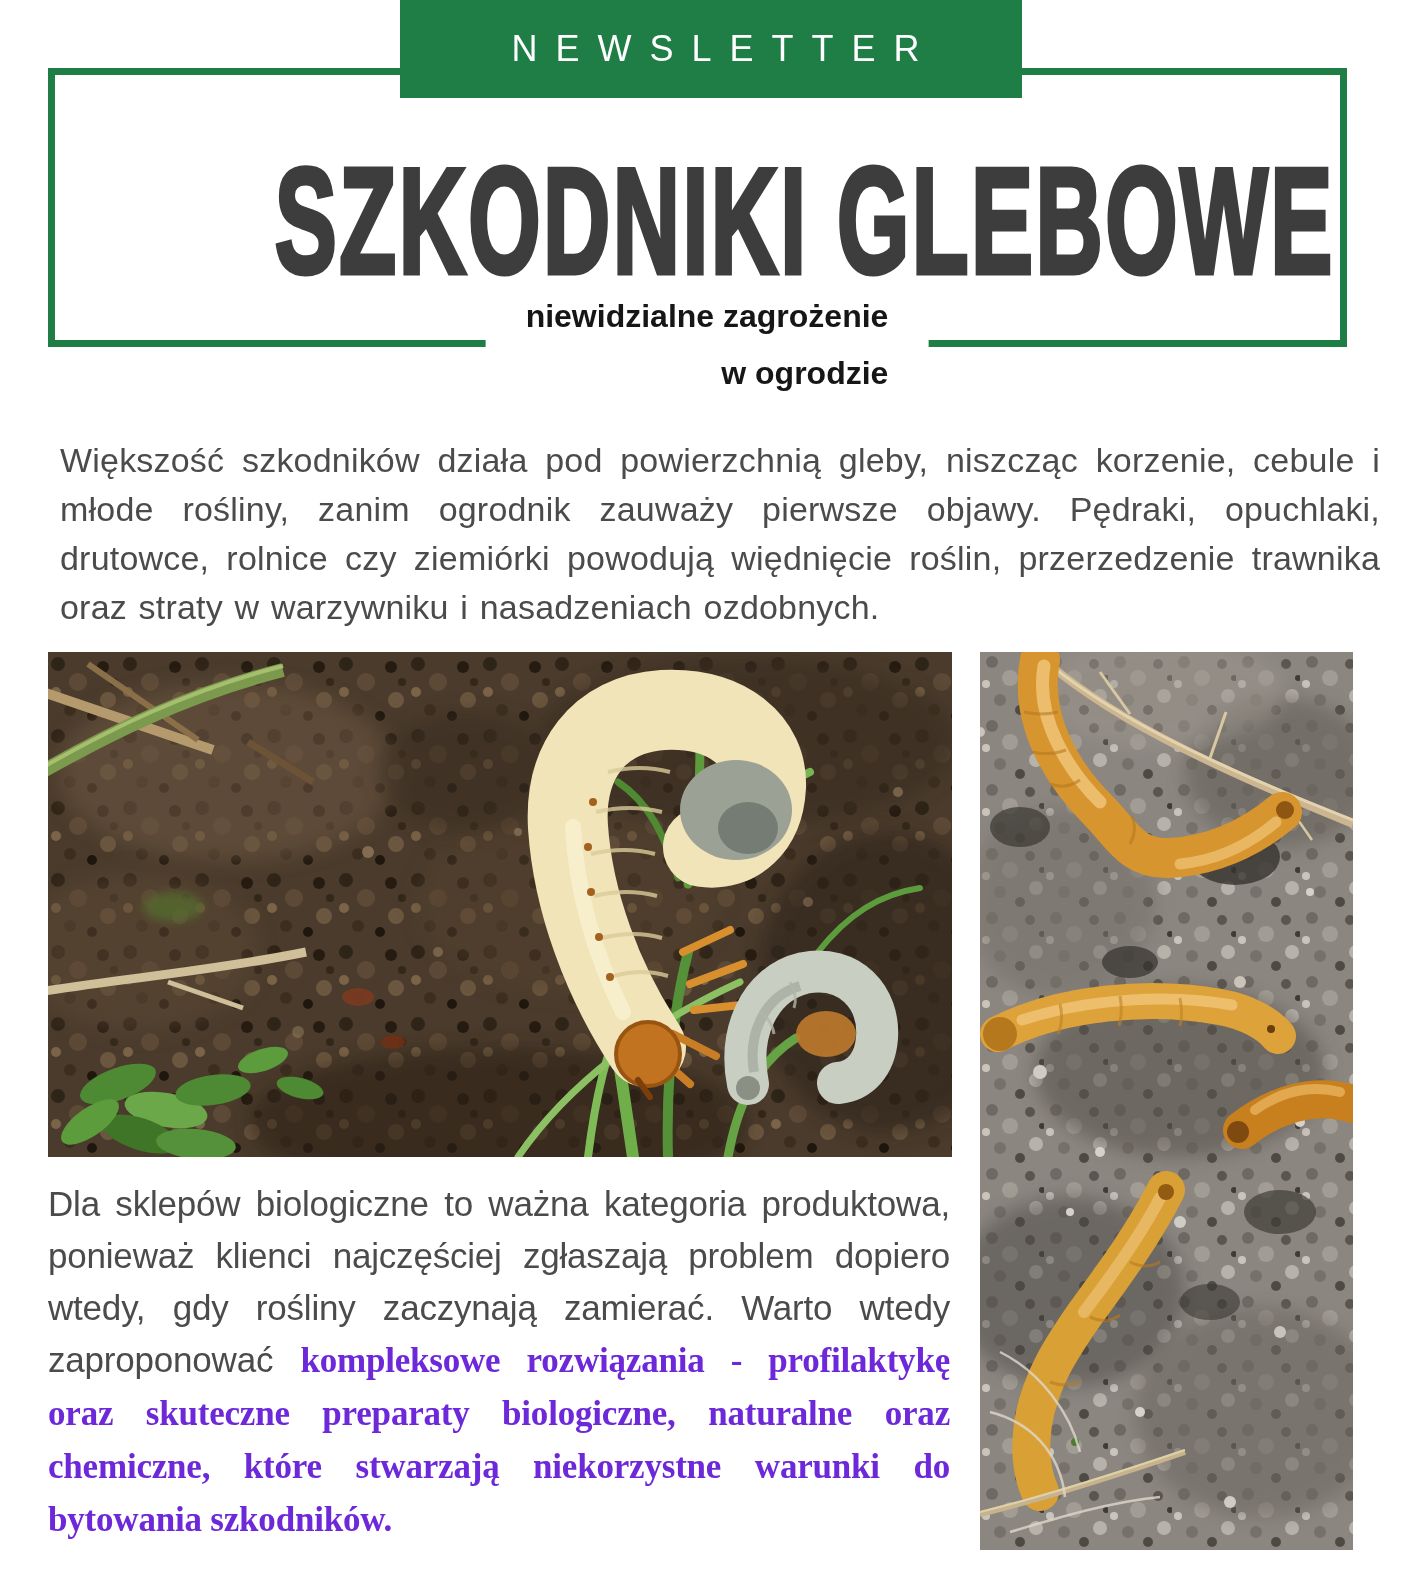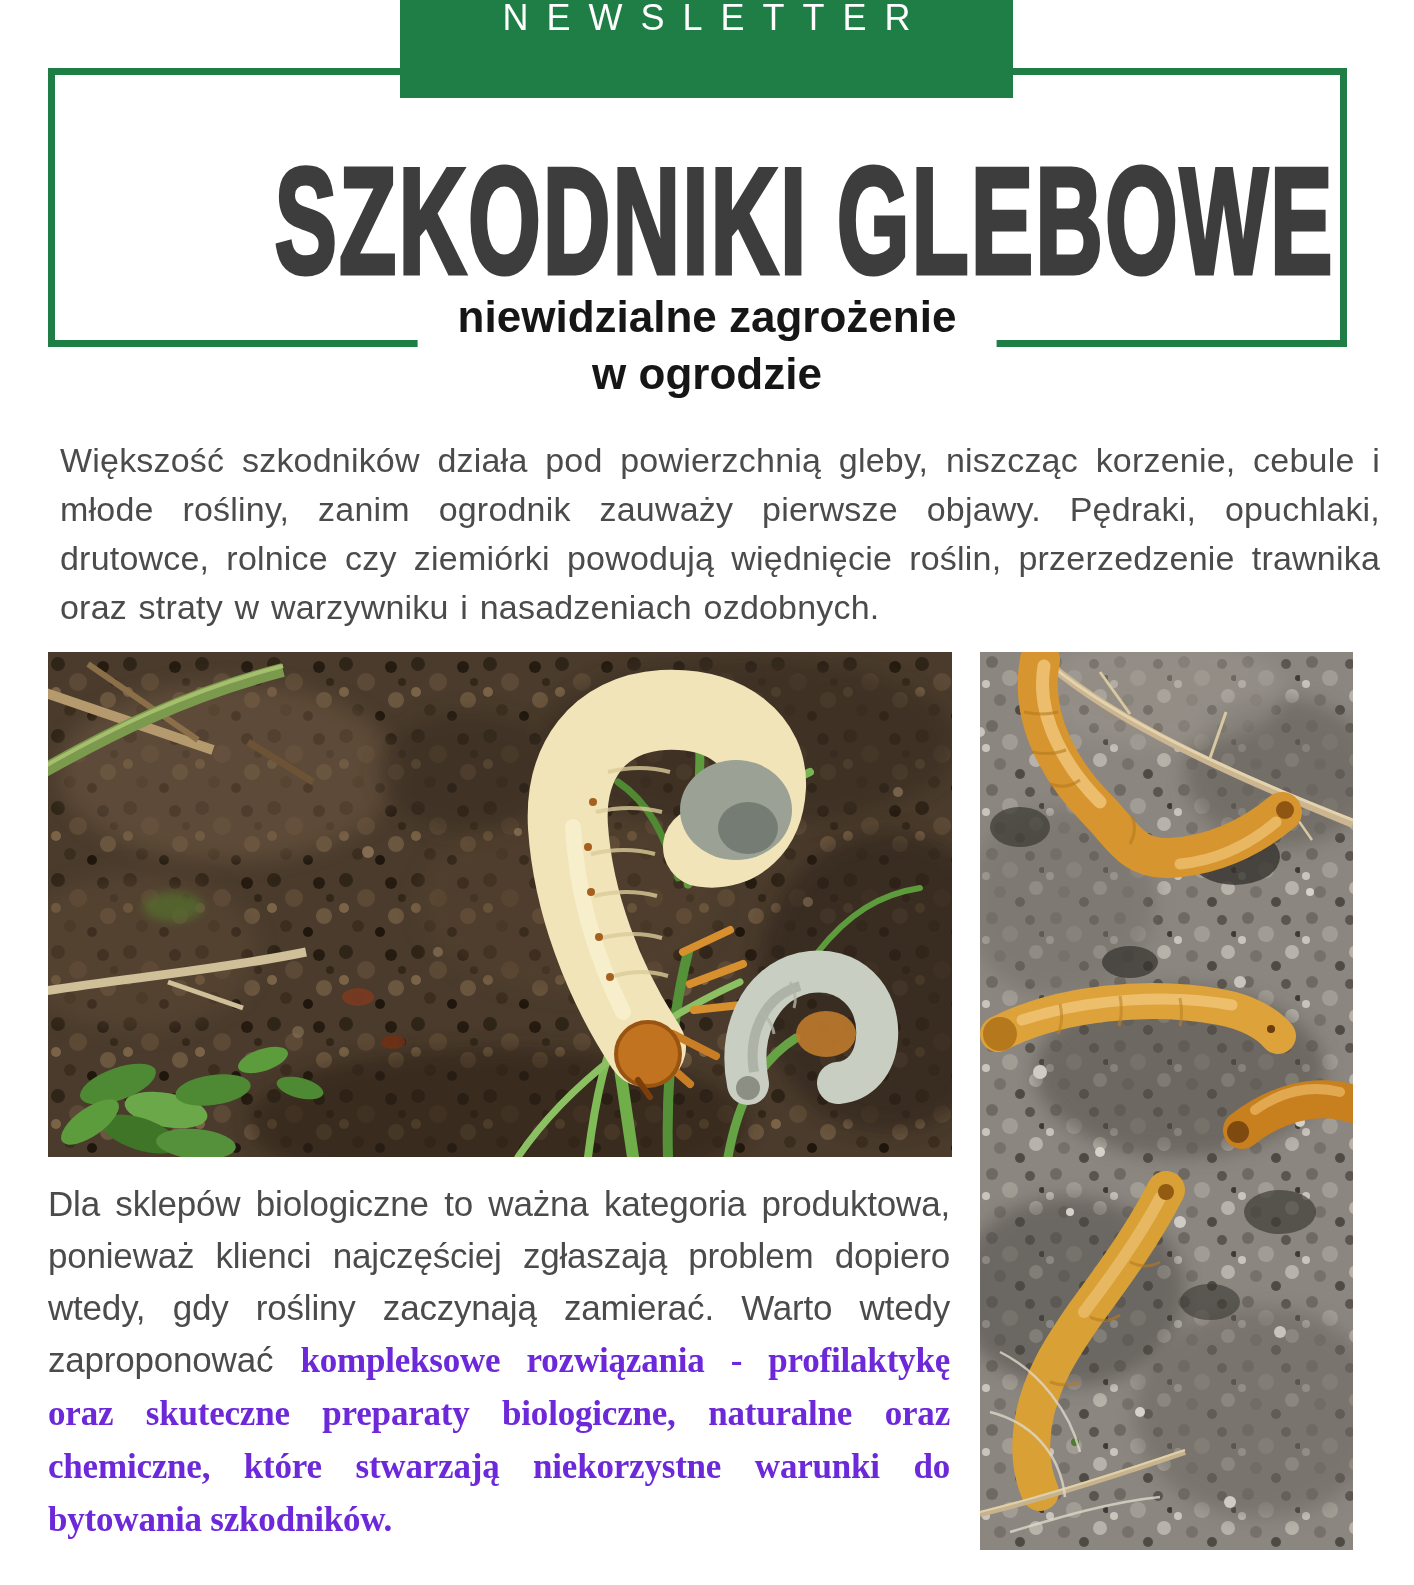--- a/index.html
+++ b/index.html
@@ -3,21 +3,21 @@
 <meta charset="utf-8">
 <style>
   html,body{margin:0;padding:0;background:#ffffff;}
   .page{
     position:relative;width:1414px;height:1585px;background:#ffffff;
     overflow:hidden;font-family:"Liberation Sans",sans-serif;
   }
   
   .banner{
     position:absolute;left:400px;top:0;width:613px;height:98px;
-    background:#1e7e46;display:flex;justify-content:center;z-index:3;
+    background:#1e7e46;display:flex;align-items:center;justify-content:center;z-index:3;padding-left:9px;
   }
   .banner-text{
     color:#ffffff;font-size:36px;font-weight:400;
     letter-spacing:0.5em;text-indent:0.5em;line-height:1;
   }
   
   .title-frame{
     position:absolute;left:48px;top:68px;width:1285px;height:265px;
     border:7px solid #1e7e46;z-index:0;background:transparent;
   }
@@ -25,22 +25,22 @@
   .main-title{position:absolute;left:0;right:0;top:136px;margin:10px;z-index:1;}
   .main-title span{
     display:block;text-align:center;white-space:nowrap;
     font-weight:bold;font-size:150px;line-height:150px;letter-spacing:4px;
     color:#3d3d3d;-webkit-text-stroke:5px #3d3d3d;
     transform:scaleX(0.62);
   }
   
   .subtitle{
     position:absolute;left:50%;top:282px;transform:translateX(-50%);
-    background:#ffffff;padding:6px 40px 8px;z-index:2;text-align:center;
-    font-weight:bold;color:#161616;font-size:44px;line-height:57px;white-space:nowrap;
+    background:#ffffff;padding:6px 40px 8px;z-index:2;text-align:right;
+    font-weight:bold;color:#161616;font-size:32px;line-height:57px;white-space:nowrap;
   }
   .intro{
     position:absolute;left:48px;top:424px;width:1320px;margin:12px;
     font-size:34px;line-height:49px;color:#4b4b4b;text-align:justify;
     letter-spacing:0.2px;word-spacing:2px;
   }
   .photo{position:absolute;margin:0;overflow:hidden;}
   .photo-left{left:48px;top:652px;width:904px;height:505px;}
   .photo-right{left:980px;top:652px;width:373px;height:898px;}
   .photo svg{display:block;width:100%;height:100%;}

